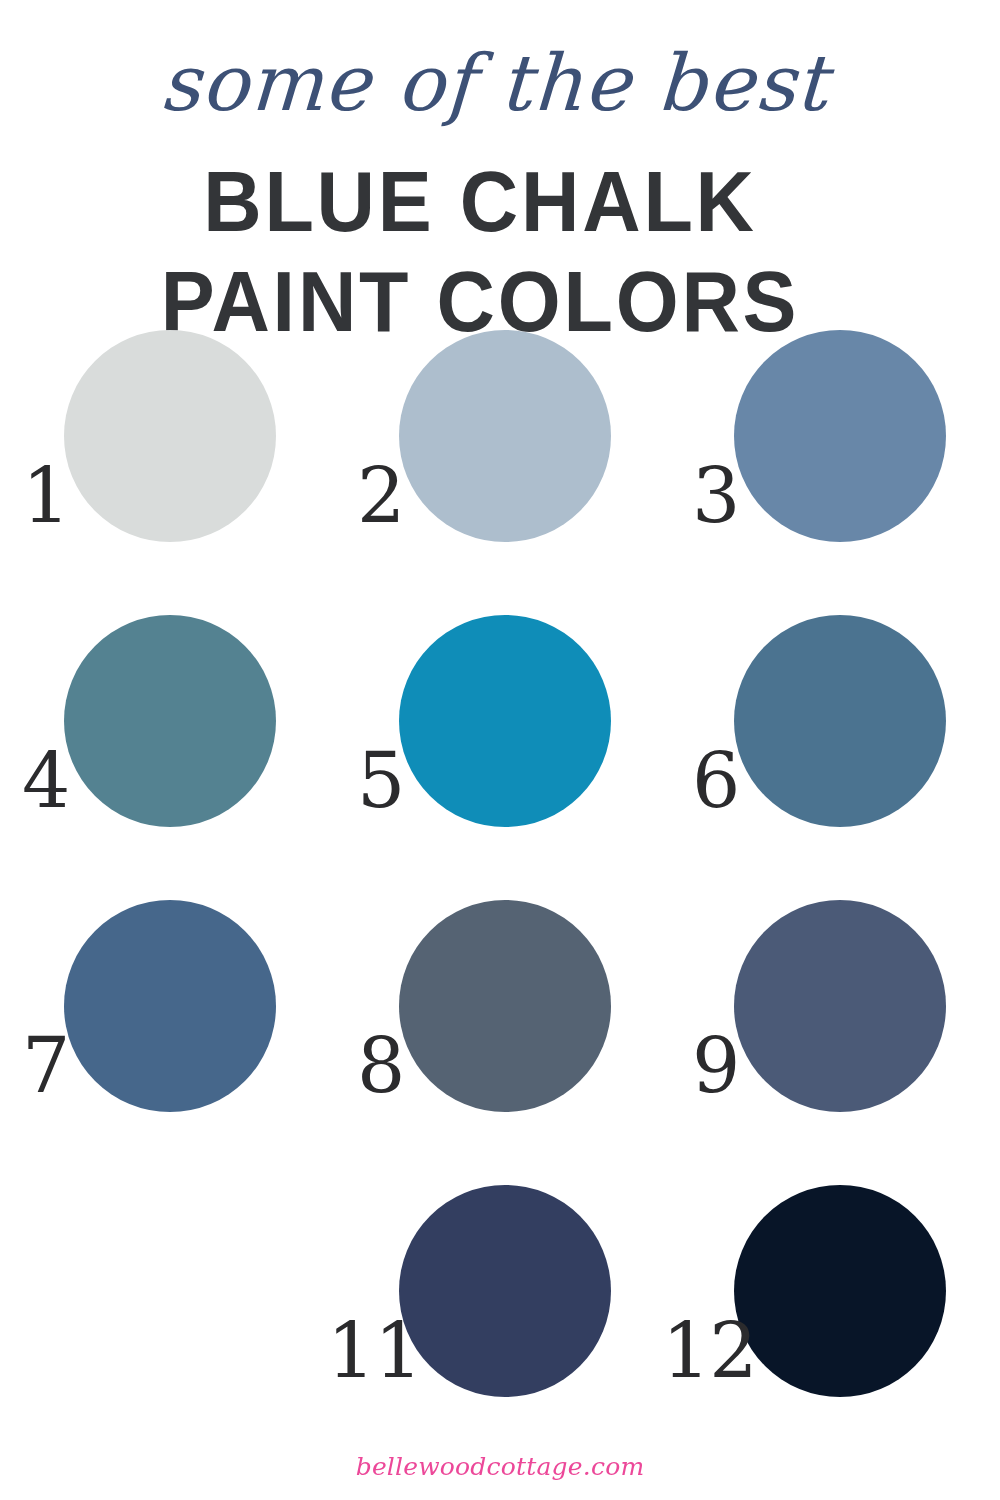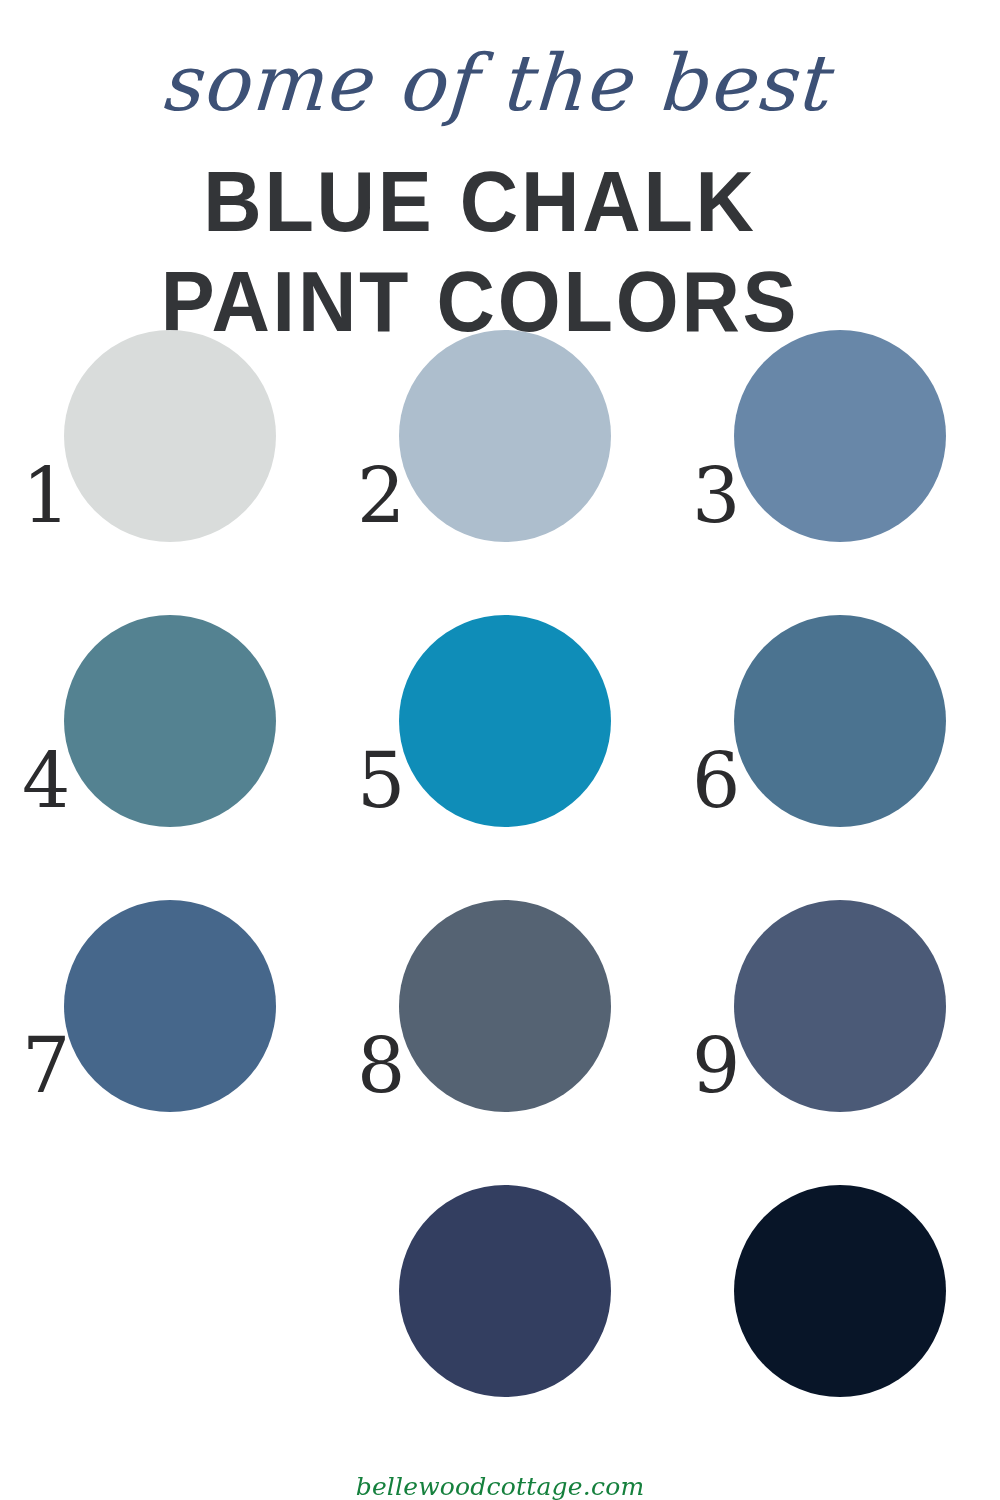--- a/index.html
+++ b/index.html
@@ -99,23 +99,22 @@
   
   .footer {
     position: absolute;
     top: 1452px;
     left: 0;
     width: 1000px;
     text-align: center;
     font-family: "DejaVu Serif", serif;
     font-style: italic;
     font-size: 25px;
-    color: #15803d;
+    color: #ec4899;
     letter-spacing: 0.2px;
-    margin-top: 20px;
   }
 </style>
 </head>
 <body>
 
 <div id="page">
 
   <div class="script-title" style="color: rgb(61, 81, 118);">some of the best</div>
 
   <div class="main-title" style="color: rgb(51, 53, 56);">
@@ -166,23 +165,25 @@
       </div>
       <div class="swatch col3">
         <div class="dot" style="background: rgb(75, 90, 119);"></div>
         <div class="num">9</div>
       </div>
     </div>
 
     <div class="row">
       <div class="swatch col2">
         <div class="dot" style="background: rgb(51, 62, 96);"></div>
+        <div class="num wide">11</div>
       </div>
       <div class="swatch col3">
         <div class="dot" style="background: rgb(8, 21, 40);"></div>
+        <div class="num wide">12</div>
       </div>
     </div>
 
   </div>
 
   <div class="footer">bellewoodcottage.com</div>
 
 </div>
 
 </body></html>

